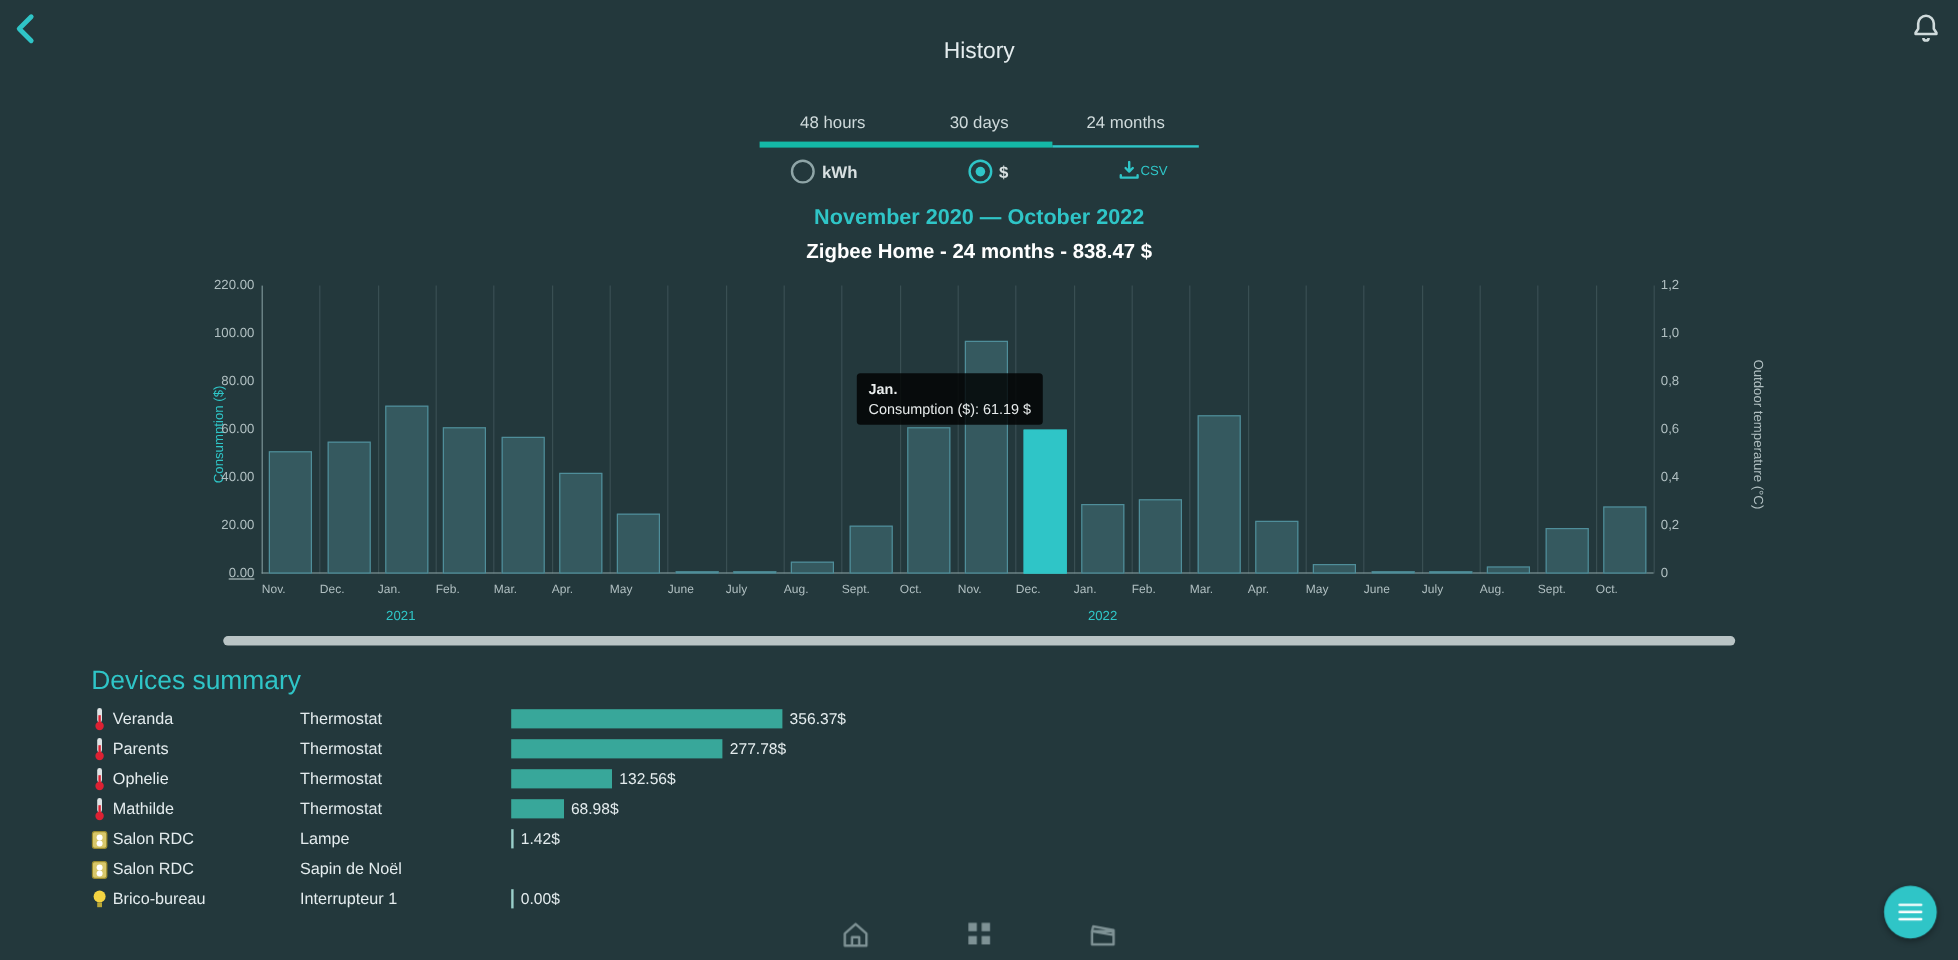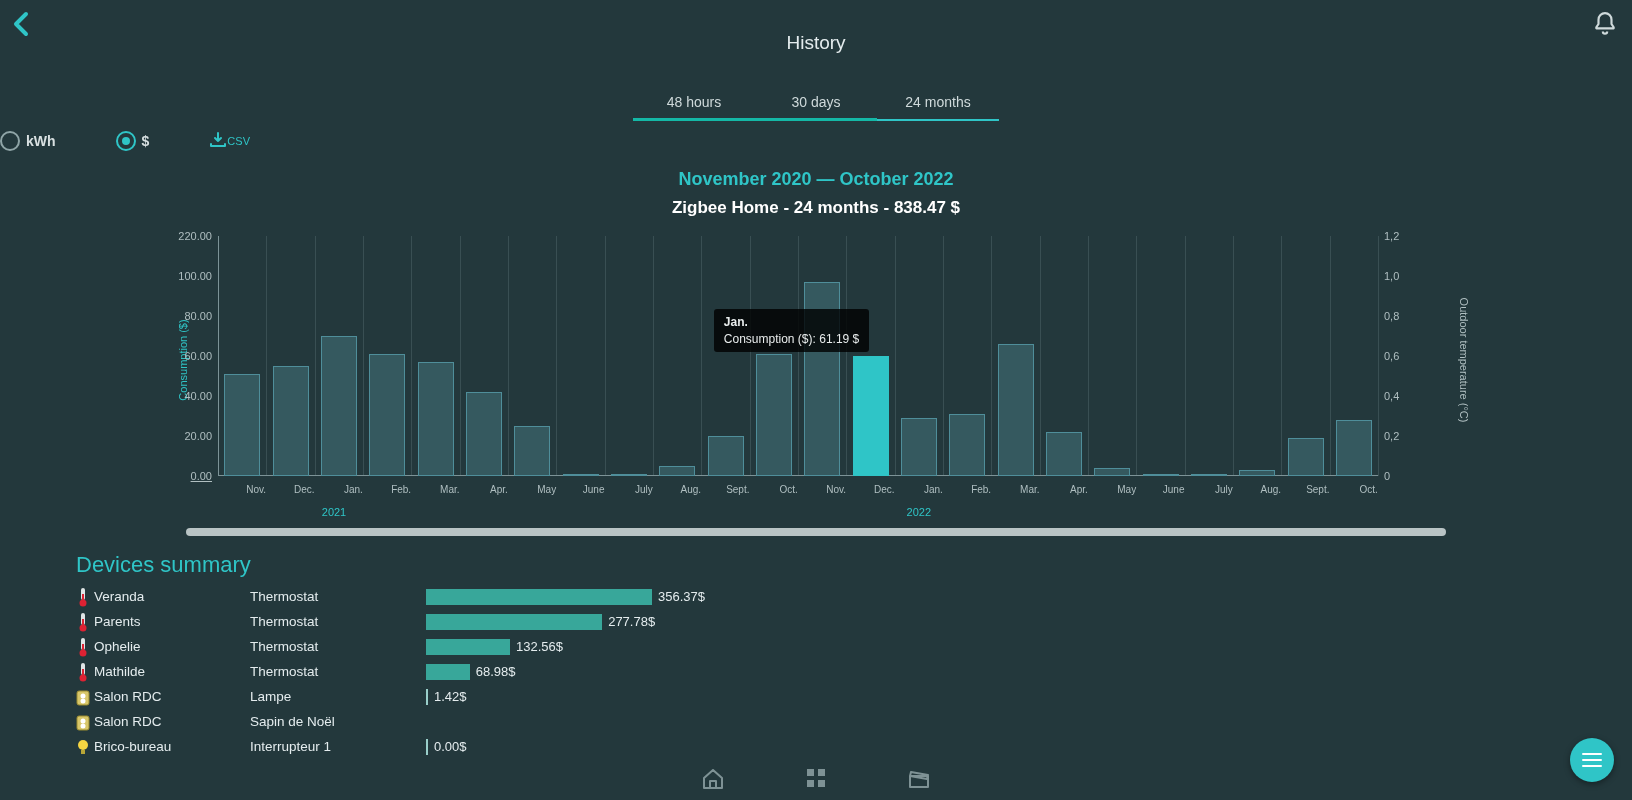--- a/index.html
+++ b/index.html
@@ -39,32 +39,32 @@
     display: flex;
     justify-content: center;
     gap: 0;
     margin-top: 14px;
   }
   .range-tab {
     width: 122px;
     text-align: center;
     padding: 6px 0 8px;
     color: #cfdadb;
-    border-bottom: 3px solid #14b8a6;
+    border-bottom: 5px solid #14b8a6;
     font-size: 14px;
     cursor: pointer;
   }
   .range-tab.selected {
     border-bottom: 2px solid #2fc5c7;
   }
   .unit-row {
     display: flex;
-    justify-content: flex-start;
+    justify-content: center;
     align-items: center;
-    gap: 60px;
+    gap: 92px;
     margin-top: 10px;
   }
   .radio {
     display: flex;
     align-items: center;
     gap: 6px;
     cursor: pointer;
   }
   .radio-circle {
     width: 16px; height: 16px;
@@ -165,21 +165,21 @@
   }
   .bar.highlight {
     background: #2fc5c7;
     border-color: #2fc5c7;
   }
   .x-label {
     position: absolute;
     top: 248px;
     font-size: 10px;
     color: #b0bfc1;
-    text-align: right;
+    text-align: left;
     width: 48px;
     transform: translateX(-50%);
   }
   .year-label {
     position: absolute;
     top: 270px;
     font-size: 11px;
     color:#2fc5c7;
     transform: translateX(-50%);
   }

